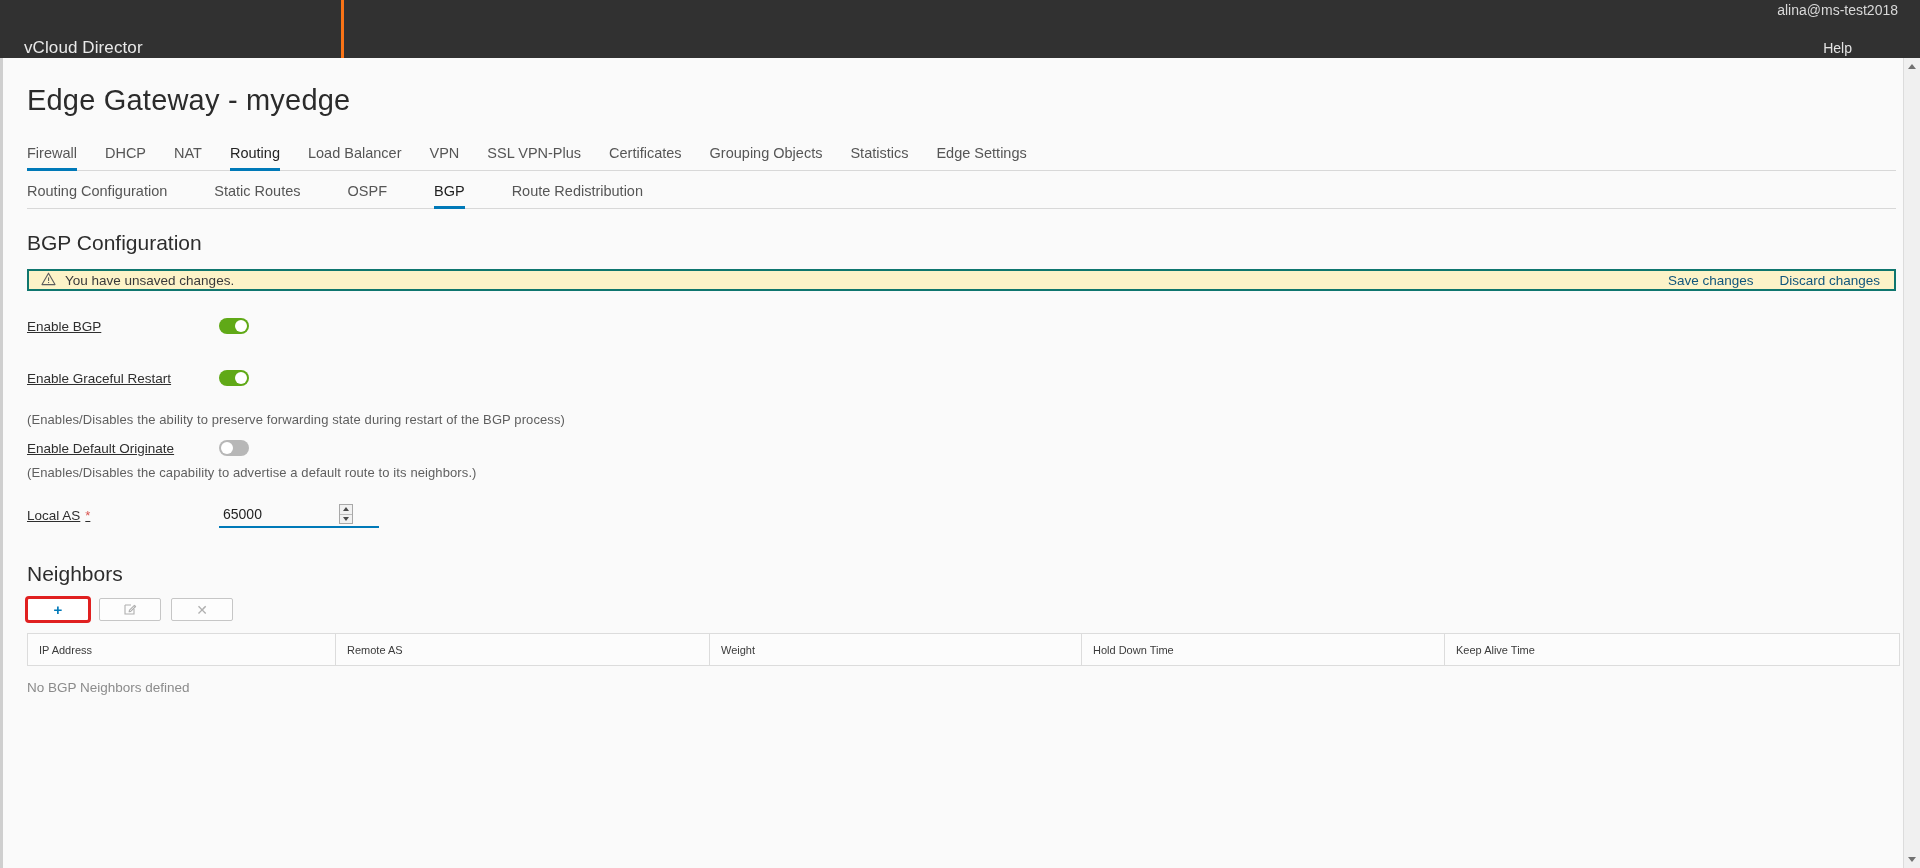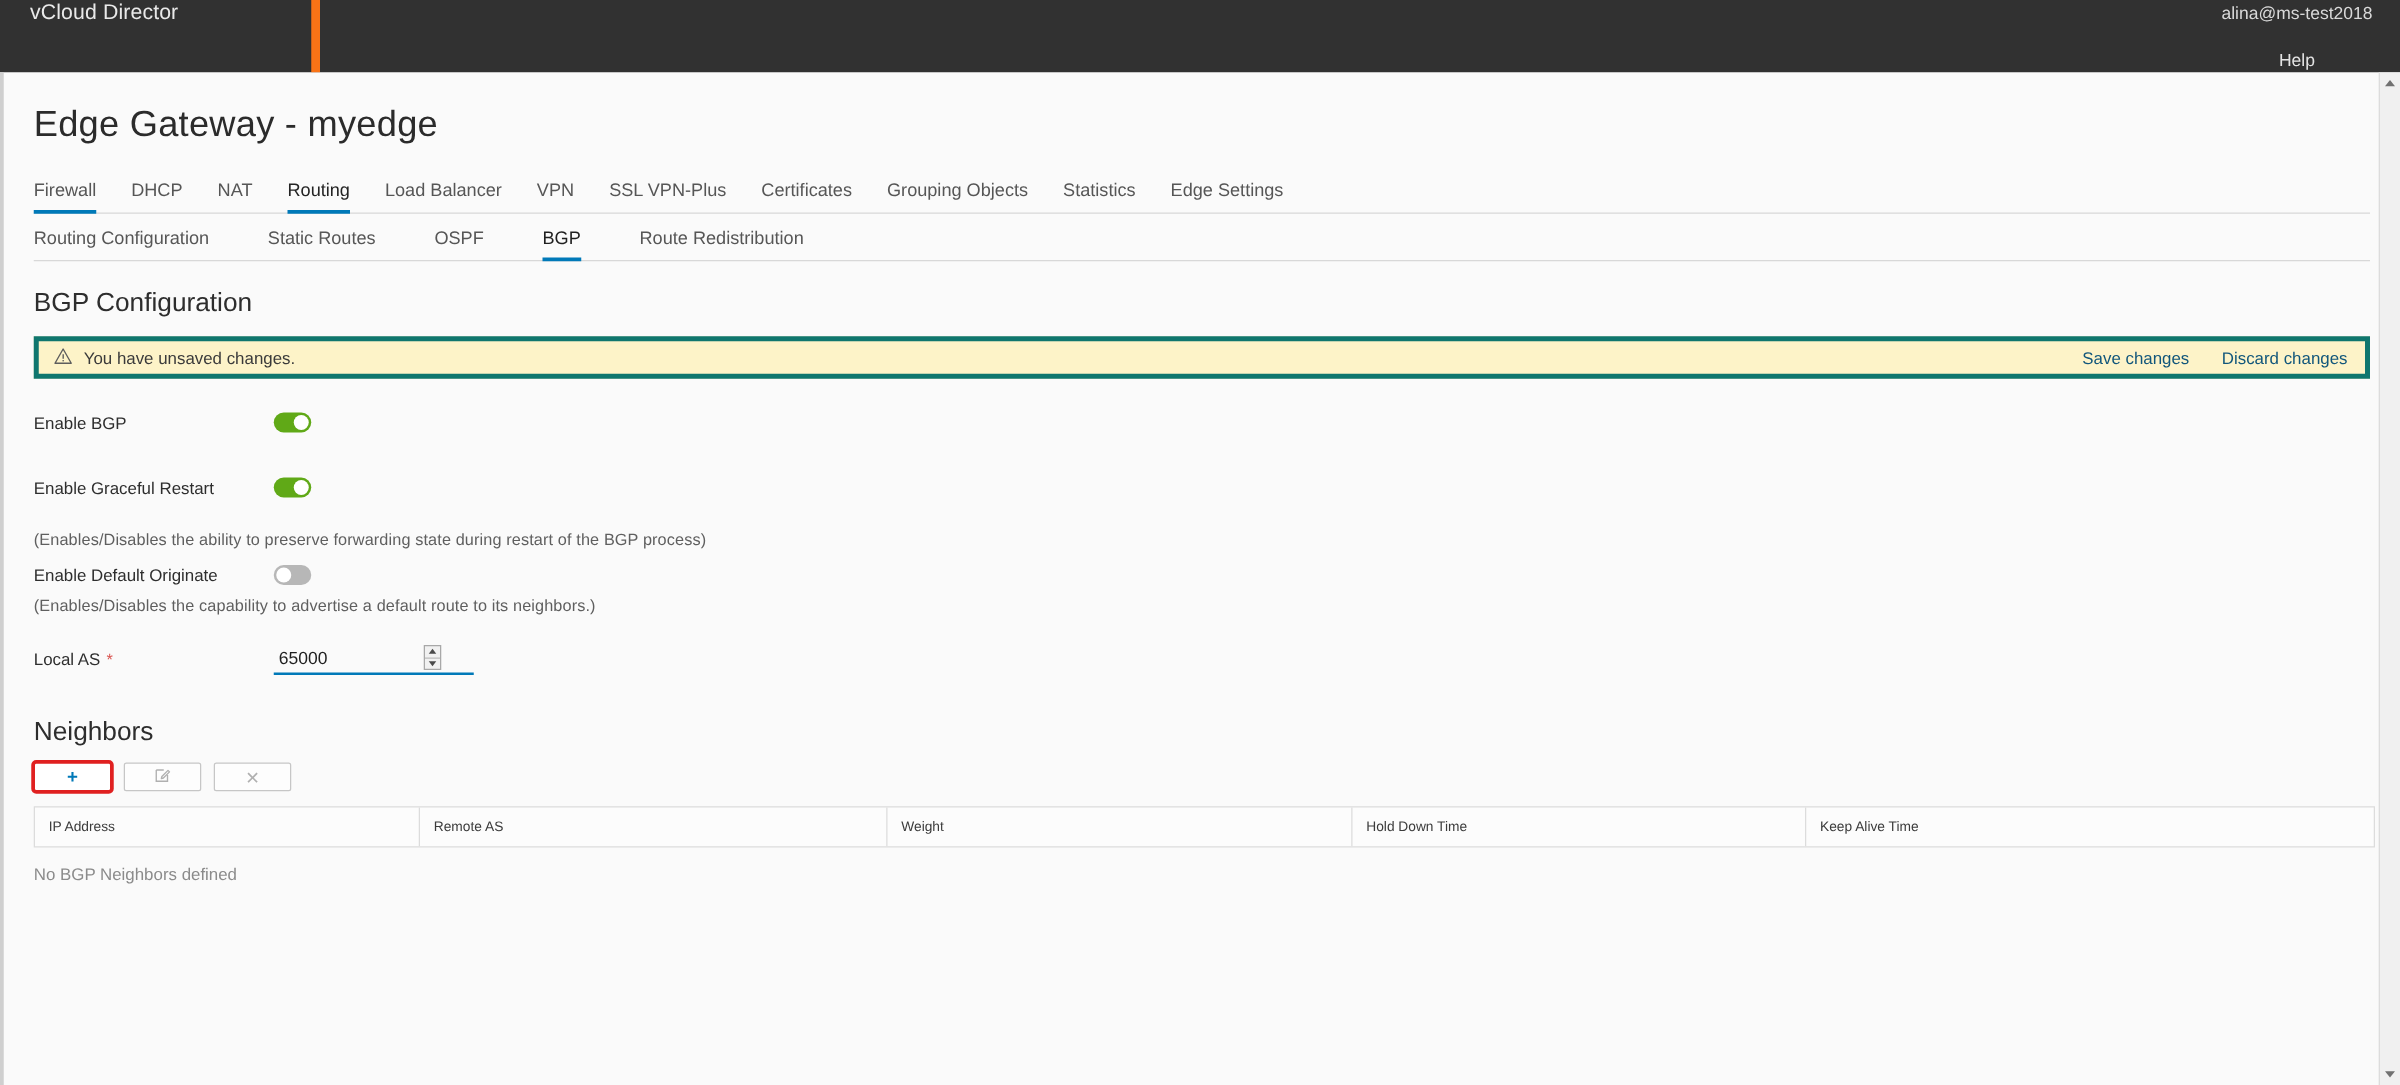--- a/index.html
+++ b/index.html
@@ -12,22 +12,22 @@
     -webkit-font-smoothing: antialiased;
   }
   .app { position: relative; width: 1920px; height: 868px; background: #fafafa; }
 
   
   .topbar {
     position: absolute; top: 0; left: 0; width: 1920px; height: 58px;
     background: #313131; display: flex; align-items: center;
   }
   .brand-cell {
-    width: 256px; height: 58px; display: flex; align-items: flex-start;
-    padding-left: 24px; border-right: 7px solid #f97316;
+    width: 344px; height: 58px; display: flex; align-items: flex-end;
+    padding-left: 24px; border-right: 3px solid #f97316;
   }
   .brand-title { color: #e9e9e9; font-size: 17px; letter-spacing: .1px; }
   .topbar-right {
     margin-left: auto; display: flex; align-items: center; gap: 22px;
     padding-right: 22px; color: #d6d6d6; font-size: 14px; flex-direction: column;
   }
   .topbar-right .user { color: #d9d9d9; }
   .topbar-right .help { color: #e4e4e4; cursor: pointer; }
 
   
@@ -77,34 +77,34 @@
   }
 
   
   .section-title {
     font-size: 21px; font-weight: 400; color: #2d2d2d;
     margin: 22px 0 14px 0;
   }
 
   
   .alert {
-    background: #fdf3c8; border: 4px solid #0f766e;
-    height: 34px; display: flex; align-items: center;
+    background: #fdf3c8; border: 2px solid #0f766e;
+    height: 22px; display: flex; align-items: center;
     padding: 0 14px 0 12px; font-size: 13.5px; color: #3a3a3a;
   }
   .alert-left { display: flex; align-items: center; gap: 9px; }
   .alert-actions { margin-left: auto; display: flex; gap: 26px; }
   .alert-link { color: #11567b; font-size: 13.5px; cursor: pointer; }
   .warn-tri { display: block; }
 
   
   .form-row {
     display: flex; align-items: center; height: 26px;
   }
-  .form-label { width: 192px; font-size: 13.5px; color: #2e2e2e; }
+  .form-label { width: 192px; font-size: 13.5px; color: #2e2e2e; text-decoration: underline; }
   .req-star { color: #d9534f; font-size: 13px; margin-left: 5px; vertical-align: top; }
   .helper {
     font-size: 13px; color: #5f5f5f; letter-spacing: .1px;
   }
 
   
   .toggle {
     width: 30px; height: 16px; border-radius: 9px; position: relative;
     cursor: pointer; flex: none;
   }

